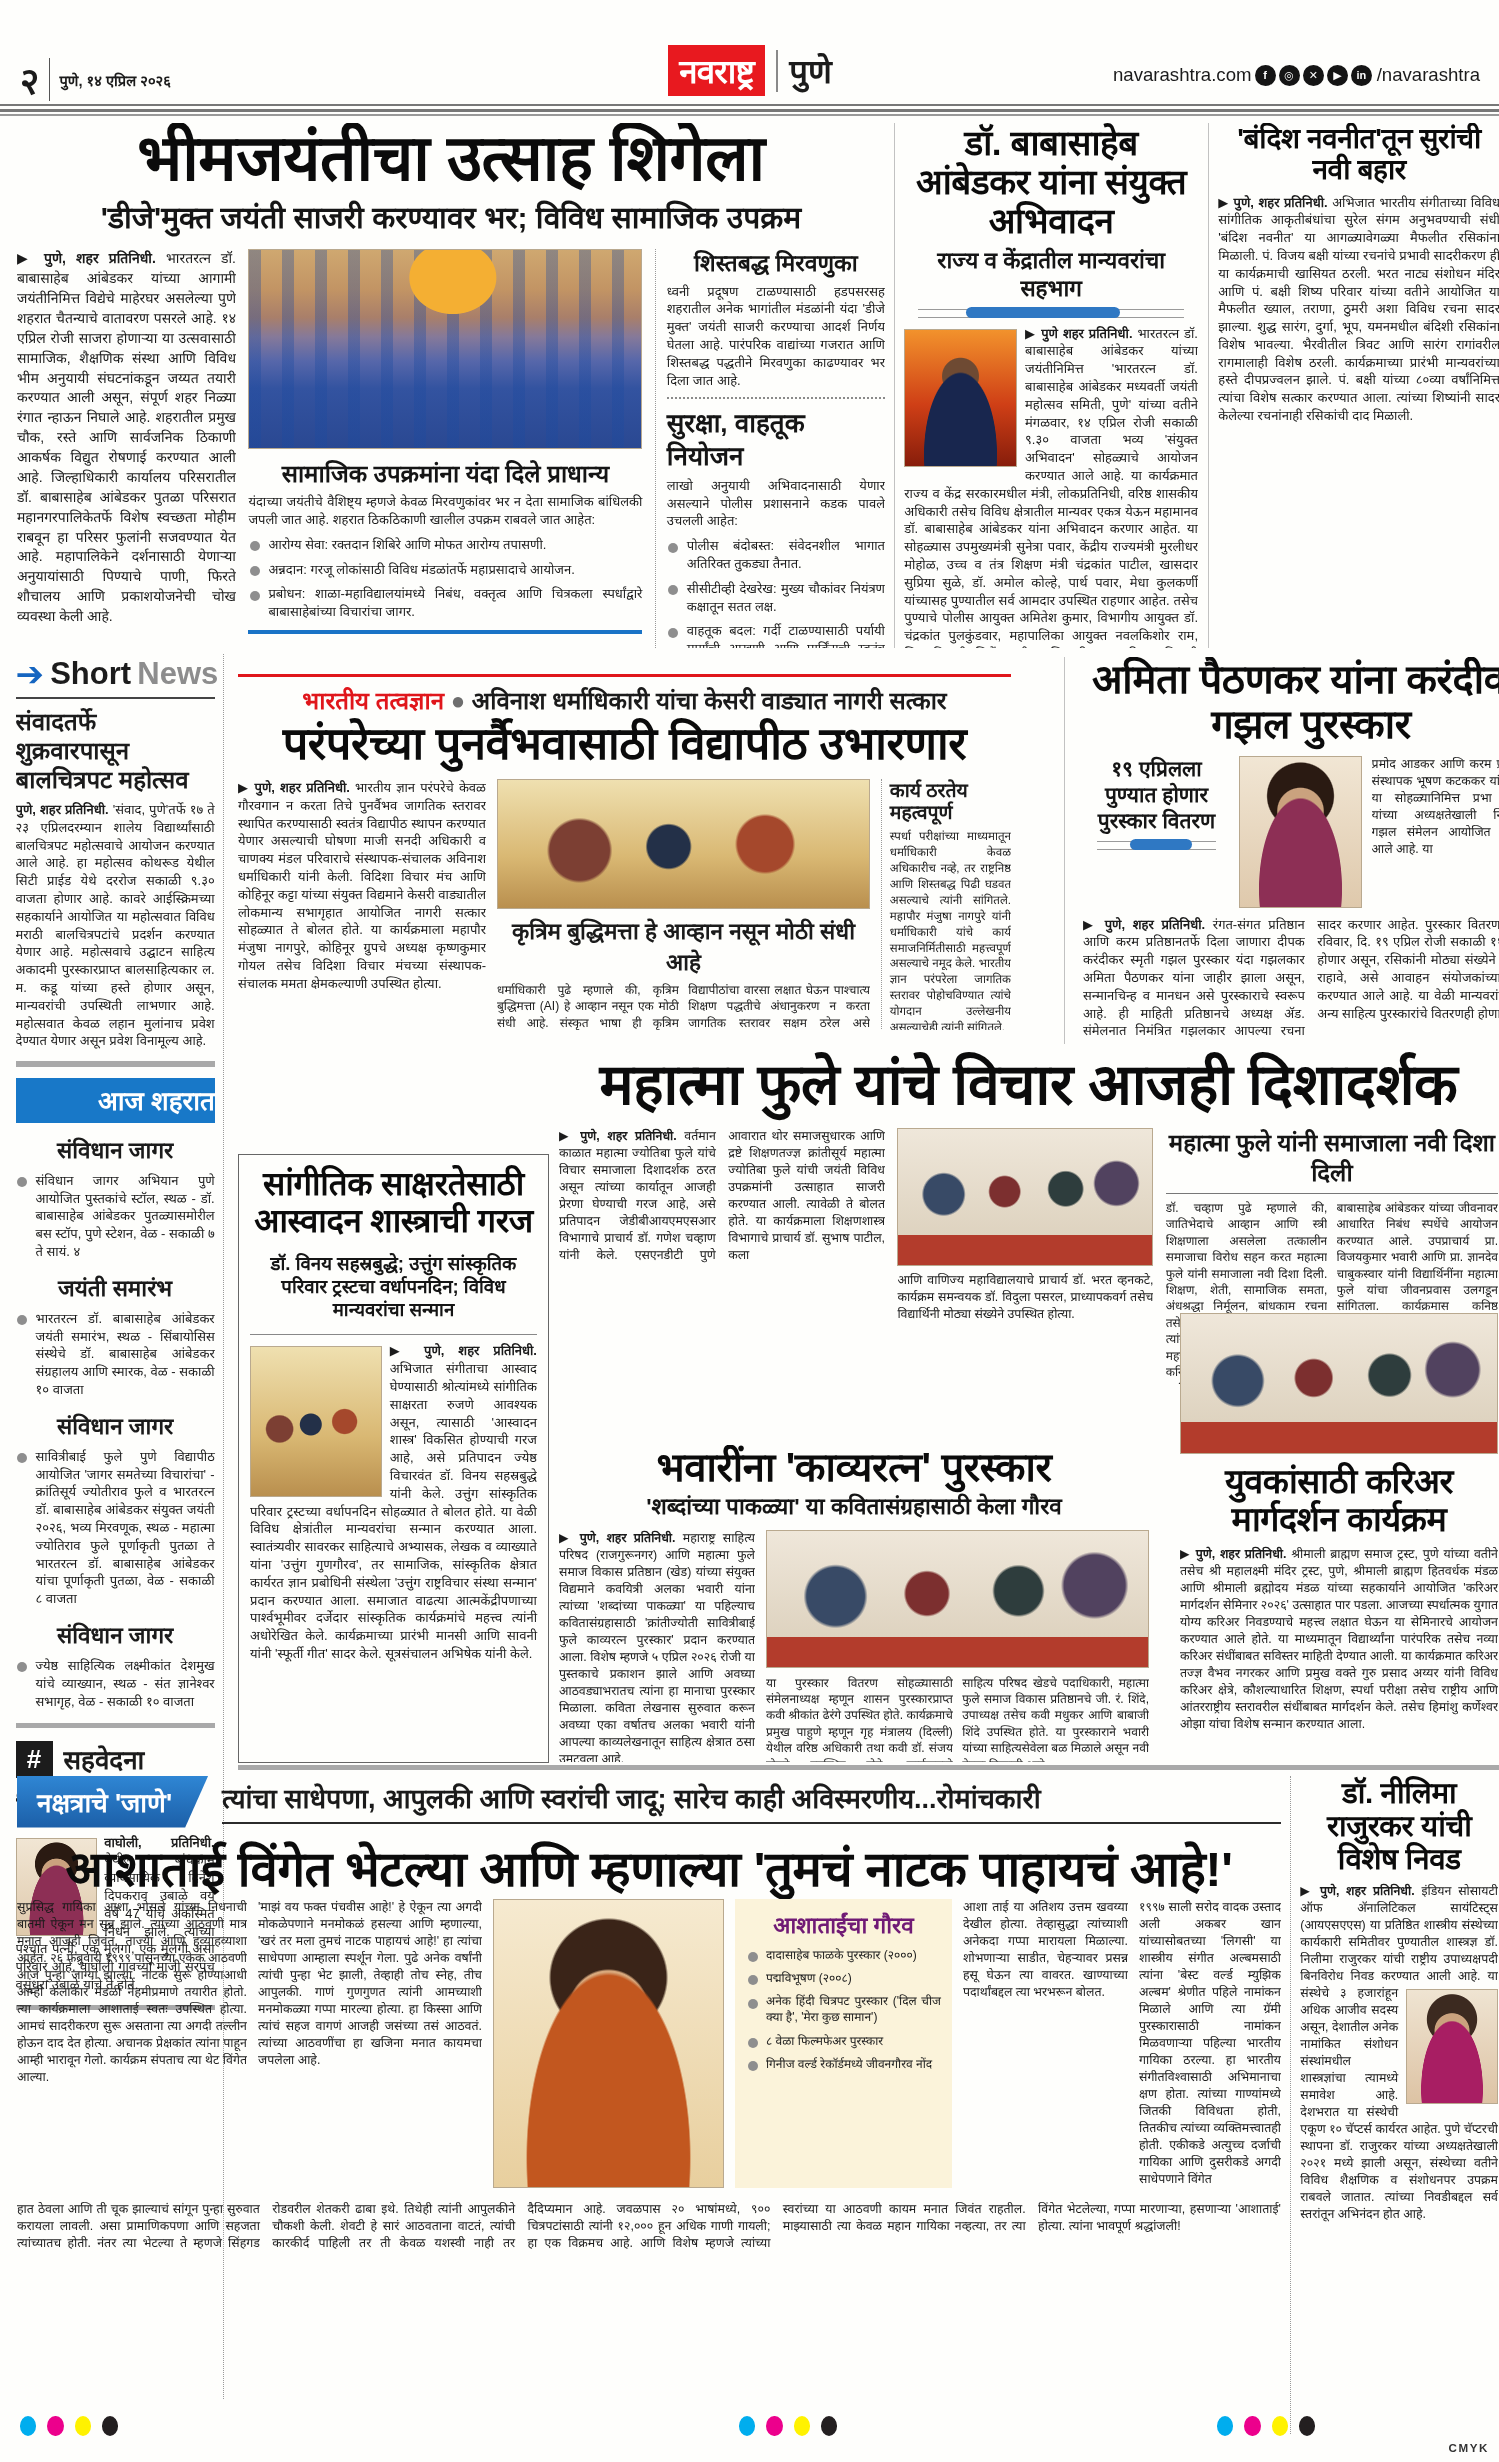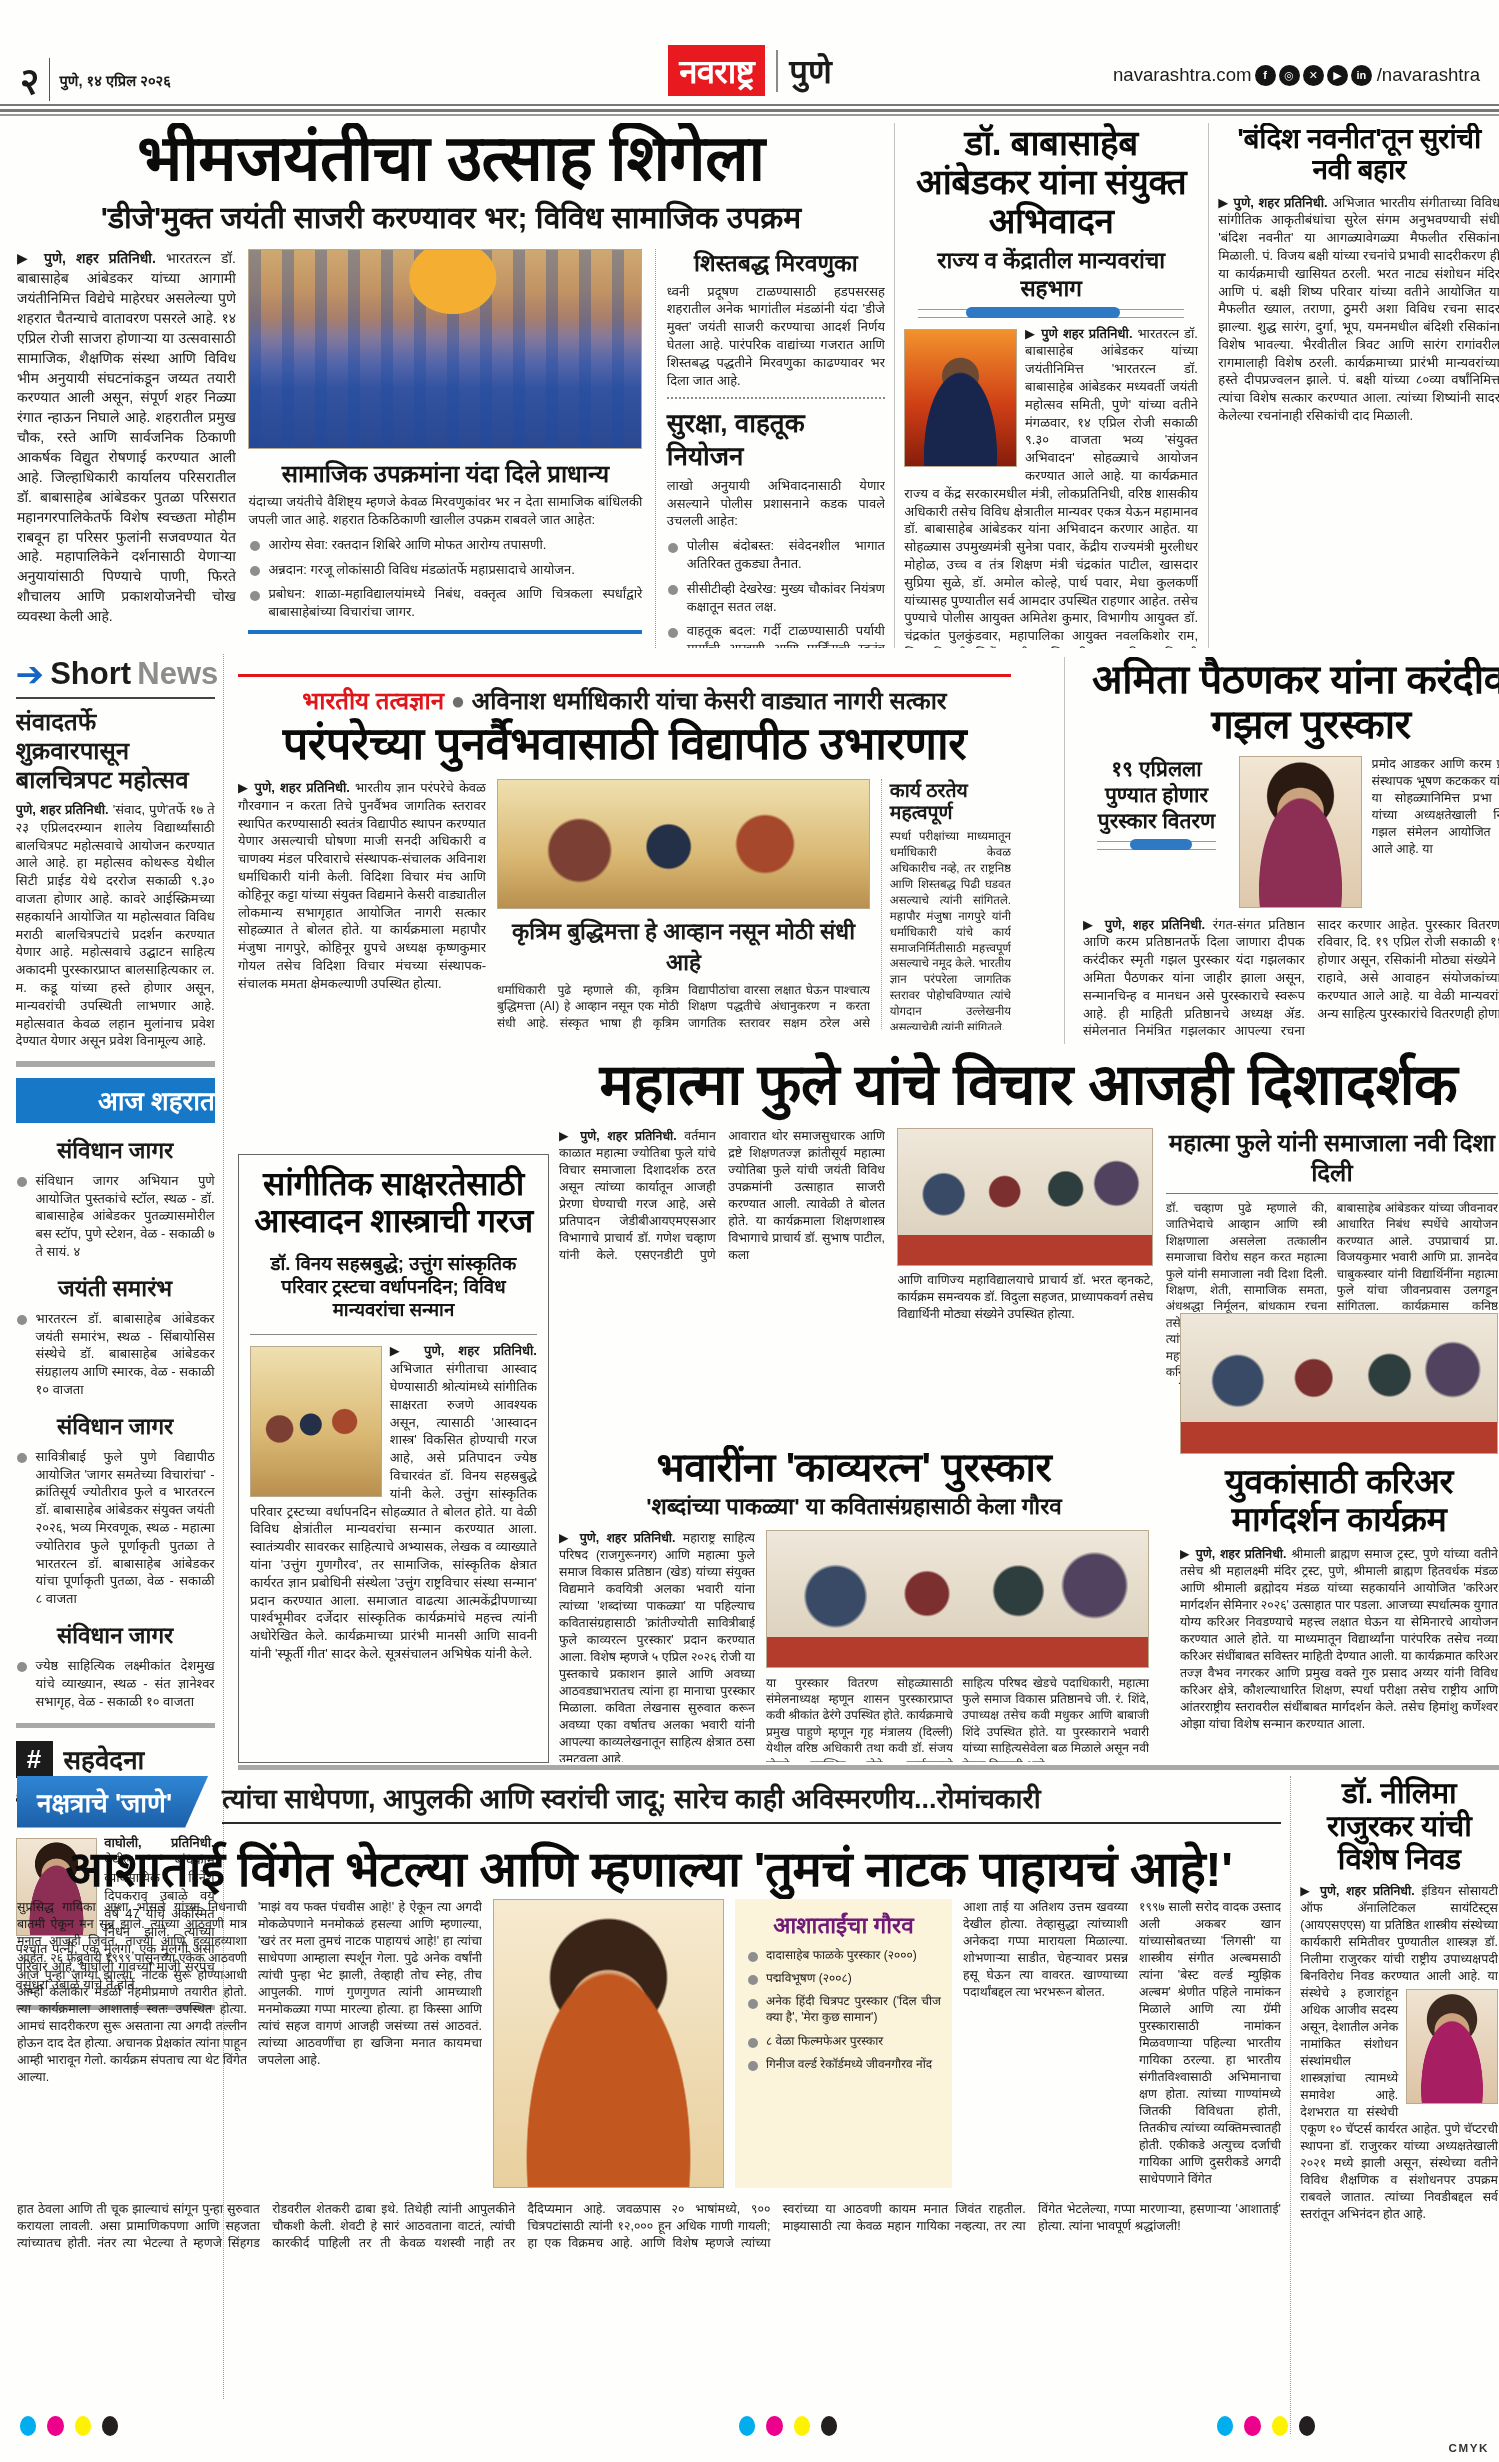--- a/index.html
+++ b/index.html
@@ -258,21 +258,21 @@
 
 <section class="abs" style="left:559px;top:1050px;width:939px;height:388px">
   <h1 class="hd" style="font-size:57px;margin-top:3.1px">महात्मा फुले यांचे विचार आजही दिशादर्शक</h1>
   <div style="display:flex;gap:12.4px;margin-top:11px">
     <div class="j clip" style="width:326px;columns:2;column-gap:12.4px;font-size:12.4px;height:256px">
       <b class="dl">▶ पुणे, शहर प्रतिनिधी.</b>
       <span>वर्तमान काळात महात्मा ज्योतिबा फुले यांचे विचार समाजाला दिशादर्शक ठरत असून त्यांच्या कार्यातून आजही प्रेरणा घेण्याची गरज आहे, असे प्रतिपादन जेडीबीआयएमएसआर विभागाचे प्राचार्य डॉ. गणेश चव्हाण यांनी केले. एसएनडीटी पुणे आवारात थोर समाजसुधारक आणि द्रष्टे शिक्षणतज्ज्ञ क्रांतीसूर्य महात्मा ज्योतिबा फुले यांची जयंती विविध उपक्रमांनी उत्साहात साजरी करण्यात आली. त्यावेळी ते बोलत होते. या कार्यक्रमाला शिक्षणशास्त्र विभागाचे प्राचार्य डॉ. सुभाष पाटील, कला</span>
     </div>
     <div style="width:256px">
       <div class="ph ph-panel" style="height:138px"></div>
-      <p class="j clip" style="font-size:12.4px;margin-top:6.2px">आणि वाणिज्य महाविद्यालयाचे प्राचार्य डॉ. भरत व्हनकटे, कार्यक्रम समन्वयक डॉ. विदुला सहजत, प्राध्यापकवर्ग तसेच विद्यार्थिनी मोठ्या संख्येने उपस्थित होत्या.</p>
+      <p class="j clip" style="font-size:12.4px;margin-top:6.2px">आणि वाणिज्य महाविद्यालयाचे प्राचार्य डॉ. भरत व्हनकटे, कार्यक्रम समन्वयक डॉ. विदुला पसरल, प्राध्यापकवर्ग तसेच विद्यार्थिनी मोठ्या संख्येने उपस्थित होत्या.</p>
     </div>
     <div class="clip" style="flex:1;height:256px">
       <h3 class="sh" style="font-size:24px;border-bottom:1.6px solid #777;padding-bottom:4.7px">महात्मा फुले यांनी समाजाला नवी दिशा दिली</h3>
       <div style="display:flex;gap:9.3px;margin-top:6.2px">
         <p class="j clip" style="flex:1;font-size:12px;height:194px">डॉ. चव्हाण पुढे म्हणाले की, जातिभेदाचे आव्हान आणि स्त्री शिक्षणाला असलेला तत्कालीन समाजाचा विरोध सहन करत महात्मा फुले यांनी समाजाला नवी दिशा दिली. शिक्षण, शेती, सामाजिक समता, अंधश्रद्धा निर्मूलन, बांधकाम रचना तसेच महिला सबलीकरण या विषयांवर त्यांनी मांडलेले विचार आजही तितकेच महत्त्वाचे आहेत. यावेळी गृहविज्ञान कनिष्ठ महाविद्यालयात महात्मा फुले आणि डॉ.</p>
         <p class="j clip" style="flex:1;font-size:12px;height:194px">बाबासाहेब आंबेडकर यांच्या जीवनावर आधारित निबंध स्पर्धेचे आयोजन करण्यात आले. उपप्राचार्य प्रा. विजयकुमार भवारी आणि प्रा. ज्ञानदेव चाबुकस्वार यांनी विद्यार्थिनींना महात्मा फुले यांचा जीवनप्रवास उलगडून सांगितला. कार्यक्रमास कनिष्ठ महाविद्यालयाच्या समन्वयक श्रीमती संगीता गांगुर्डे तसेच शिक्षकवृंद उपस्थित होते. प्रा. डॉ. आपटे यांनी उपस्थितांचे आभार मानले.</p>
       </div>
     </div>
   </div>
 </section>

